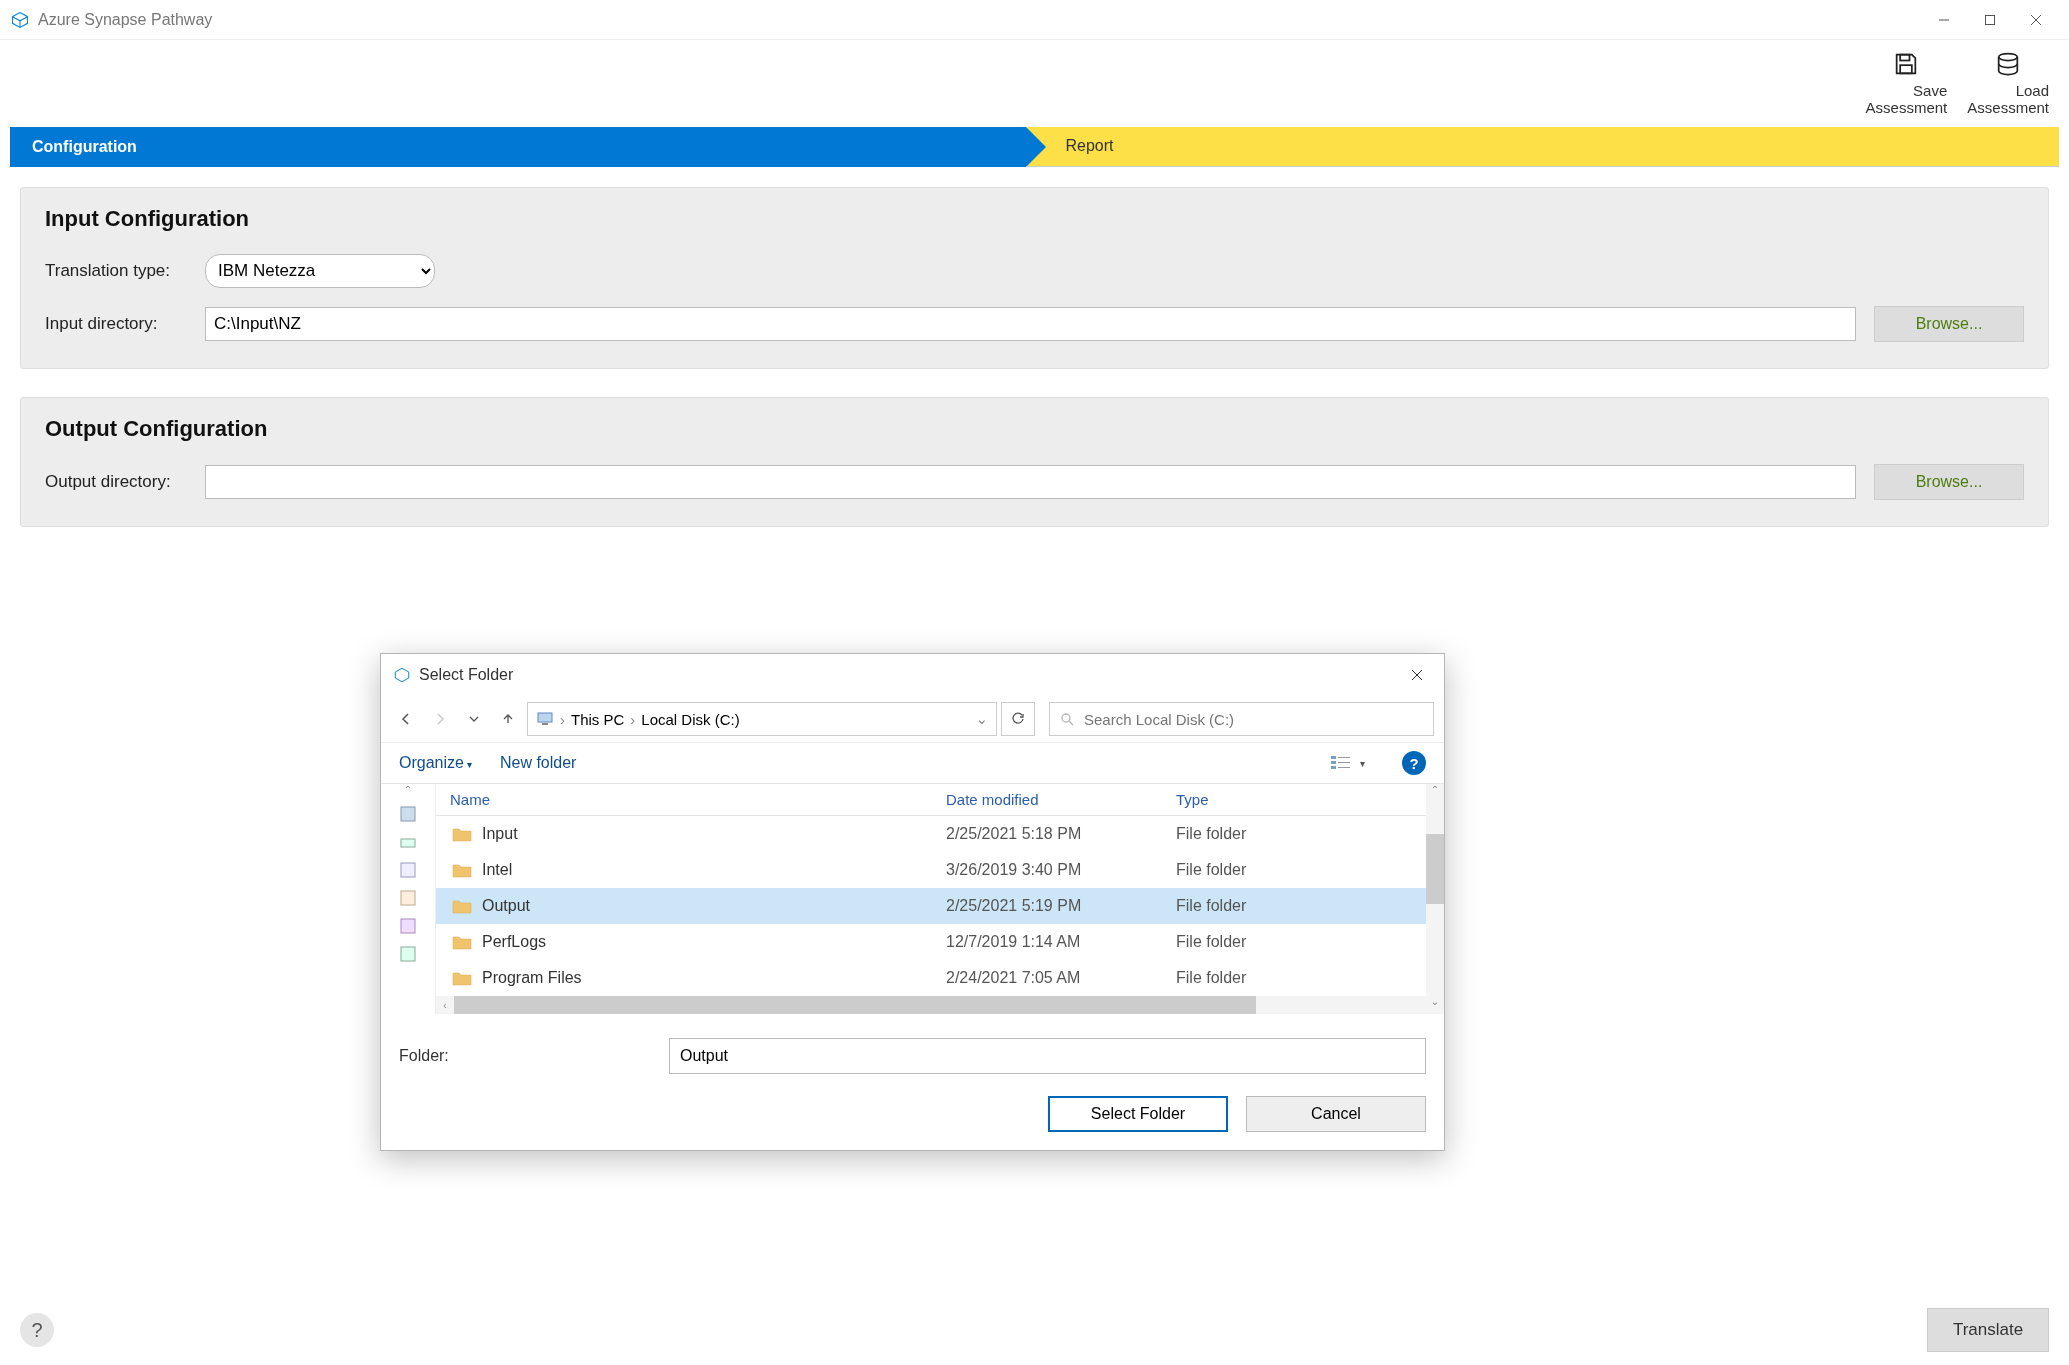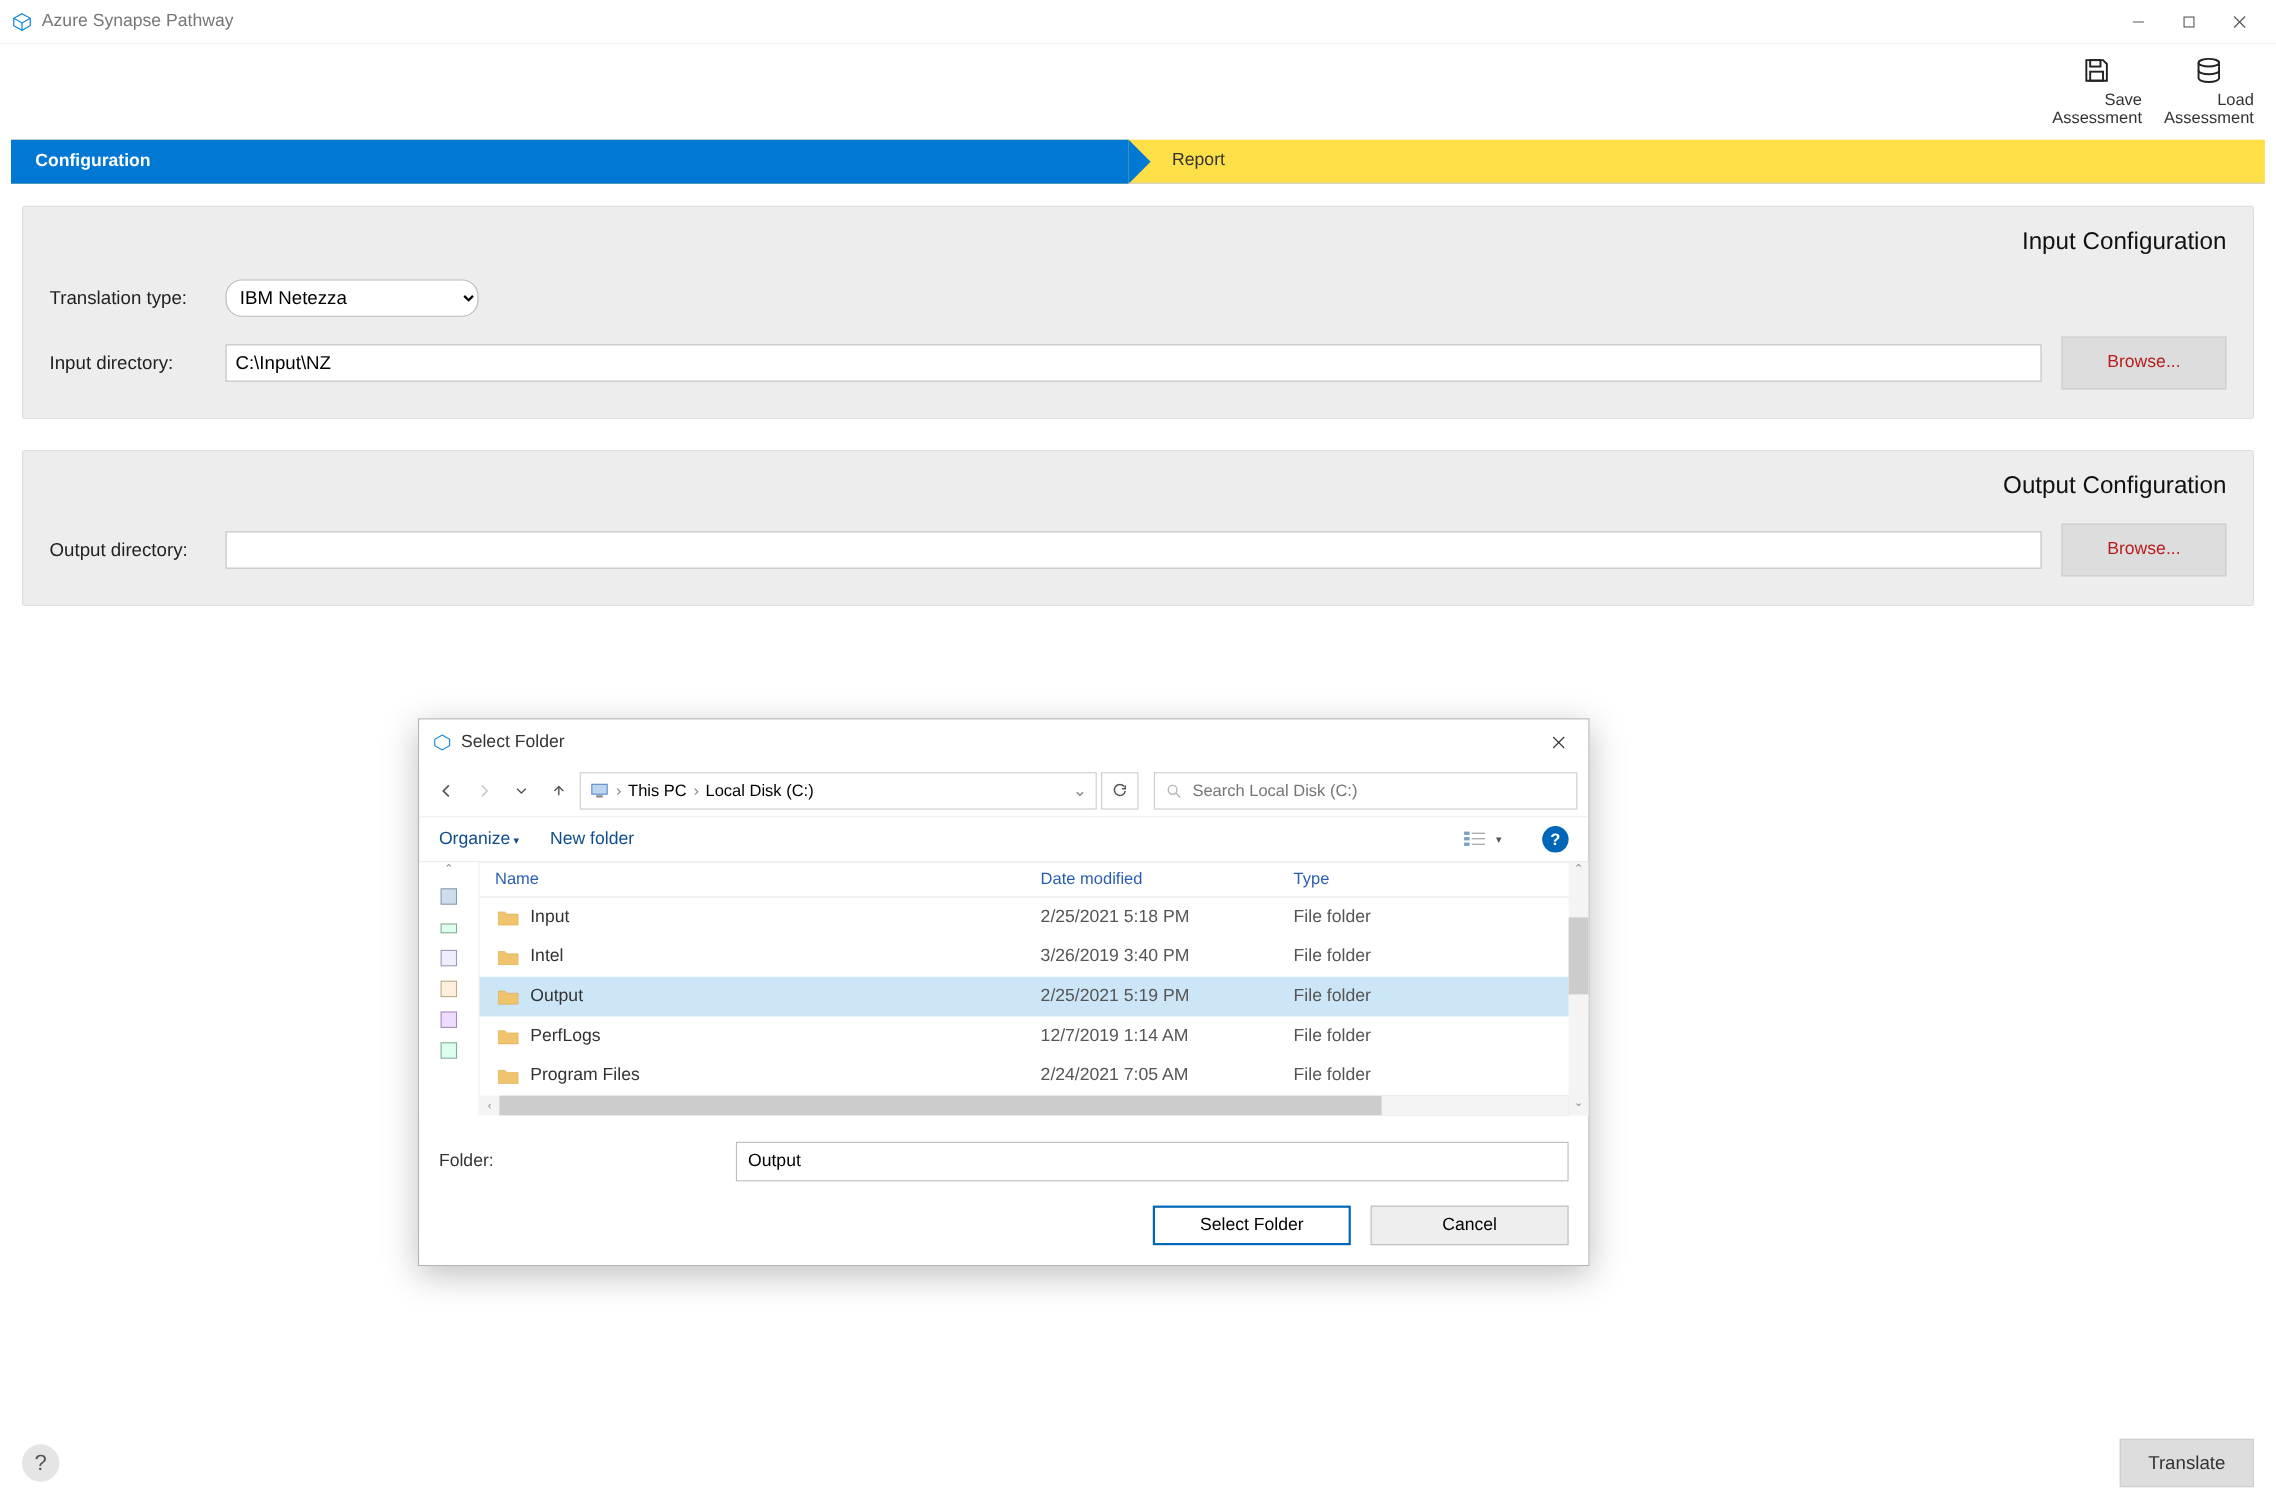--- a/index.html
+++ b/index.html
@@ -24,29 +24,29 @@
 .tab.active { background: #0078d4; color: #fff; font-weight: 600; }
 .tab.active::after {
   content: ""; position: absolute; right: -20px; top: 0; width: 0; height: 0;
   border-top: 20px solid transparent; border-bottom: 20px solid transparent; border-left: 20px solid #0078d4;
 }
 .tab.inactive { padding-left: 40px; border-bottom: 1px solid #ccc; }
 
 
 .content { padding: 20px 20px 0 20px; }
 .panel { background: #ededed; border: 1px solid #dedede; border-radius: 3px; margin-bottom: 28px; padding: 18px 24px 26px 24px; }
-.panel h2 { font-size: 22px; font-weight: 400; color: #111; margin-bottom: 22px; text-align: right; }
+.panel h2 { font-size: 22px; font-weight: 700; color: #111; margin-bottom: 22px; }
 .form-row { display: flex; align-items: center; margin-bottom: 18px; }
 .form-row label { width: 160px; font-size: 17px; color: #222; }
 .form-row select, .form-row input.path {
   height: 34px; border: 1px solid #bbb; background: #fff; font-size: 17px; padding: 0 8px;
 }
 .form-row select { width: 230px; border-radius: 15px; }
 .form-row input.path { flex: 1; }
-.form-row .browse { width: 150px; height: 48px; margin-left: 18px; background: #ddd; border: 1px solid #ccc; font-size: 16px; color: #b91c1c; cursor: pointer; }
+.form-row .browse { width: 150px; height: 36px; margin-left: 18px; background: #ddd; border: 1px solid #ccc; font-size: 16px; color: #4d7c0f; cursor: pointer; }
 
 
 .footer { position: absolute; bottom: 0; left: 0; right: 0; height: 70px; display: flex; align-items: center; padding: 0 20px; }
 .help-circle { width: 34px; height: 34px; border-radius: 50%; background: #e5e5e5; display: flex; align-items: center; justify-content: center; font-size: 20px; color: #555; cursor: pointer; }
 .footer .spacer { flex: 1; }
 .translate-btn { width: 122px; height: 44px; background: #ddd; border: 1px solid #ccc; font-size: 17px; color: #333; cursor: pointer; }
 
 
 .dialog { position: absolute; left: 380px; top: 653px; width: 1065px; background: #fff; border: 1px solid #b5b5b5; box-shadow: 0 8px 30px rgba(0,0,0,0.25); }
 .dlg-title { height: 42px; display: flex; align-items: center; padding: 0 12px; }

